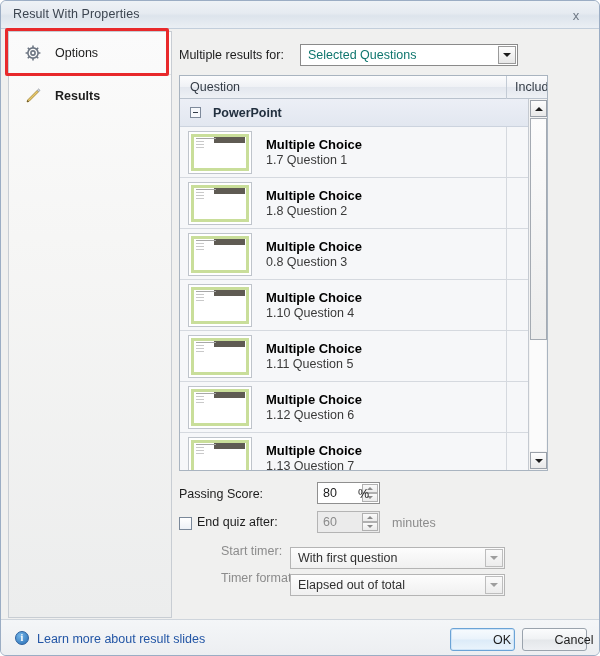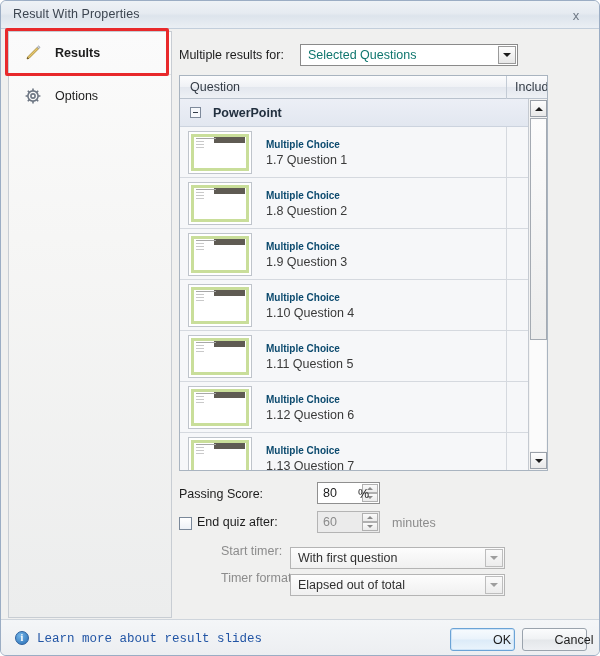--- a/index.html
+++ b/index.html
@@ -280,30 +280,29 @@
     background: #c9c9c9;
     margin-bottom: 2px;
   }
   .thumb-lines i:nth-child(1) { width: 20px; background: #a8a8a8; }
   .thumb-lines i:nth-child(2) { width: 8px; }
   .thumb-lines i:nth-child(3) { width: 8px; }
   .thumb-lines i:nth-child(4) { width: 8px; }
 
   .q-text { margin-left: 14px; }
   .q-title {
-    font-size: 10px;
+    font-size: 13px;
     font-weight: bold;
-    color: #0c4a6e;
+    color: #000000;
     line-height: 15px;
   }
   .q-sub {
     font-size: 12.5px;
     color: #3a3a3a;
     line-height: 16px;
-    text-align: right;
   }
   .q-include {
     position: absolute;
     left: 326px; top: 0;
     width: 59px; height: 100%;
     border-left: 1px solid #d5d9df;
     border-right: 1px solid #d5d9df;
     display: flex;
     align-items: center;
     justify-content: center;
@@ -467,21 +466,20 @@
     line-height: 12px;
     text-align: center;
     font-family: "Liberation Serif", serif;
   }
   .learn-link {
     position: absolute;
     left: 36px; top: 12px;
     font-size: 12.5px;
     color: #2255a5;
     cursor: pointer;
-    font-family: Liberation Mono, monospace;
   }
   .btn {
     position: absolute;
     top: 8px;
     width: 65px; height: 23px;
     box-sizing: border-box;
     border: 1px solid #9aa3ad;
     border-radius: 3px;
     background: linear-gradient(to bottom, #fbfcfd 0%, #f0f2f4 48%, #e4e7ea 52%, #eef0f3 100%);
     font-size: 12.5px;
@@ -504,42 +502,42 @@
 <body>
 
 <div class="window">
 
   <div class="titlebar">
     <div class="title-text">Result With Properties</div>
     <div class="close-btn">x</div>
   </div>
 
   <div class="sidebar">
-    <div class="side-item active">
-      <span class="side-icon">
-        <svg width="20" height="20" viewBox="0 0 20 20">
-          <polygon points="4,16 6,15.4 15.6,5.8 14.2,4.4 4.6,14" fill="#e9c96a" stroke="#9c7f2e" stroke-width="0.8"></polygon>
-          <polygon points="14.2,4.4 15.6,5.8 17,4.4 15.6,3" fill="#cfd4da" stroke="#8b929b" stroke-width="0.8"></polygon>
-          <polygon points="4,16 4.6,14 6,15.4" fill="#5a4a2a"></polygon>
-        </svg>
-      </span>
-      <span class="side-label">Results</span>
-    </div>
     <div class="side-item">
       <span class="side-icon">
         <svg width="20" height="20" viewBox="0 0 20 20">
           <g fill="none" stroke="#6d7683" stroke-width="1.6">
             <circle cx="10" cy="10" r="5.1"></circle>
             <circle cx="10" cy="10" r="2.1"></circle>
             <path d="M10 2.6v2.2M10 15.2v2.2M2.6 10h2.2M15.2 10h2.2M4.8 4.8l1.6 1.6M13.6 13.6l1.6 1.6M15.2 4.8l-1.6 1.6M6.4 13.6l-1.6 1.6"></path>
           </g>
         </svg>
       </span>
       <span class="side-label">Options</span>
     </div>
+    <div class="side-item active">
+      <span class="side-icon">
+        <svg width="20" height="20" viewBox="0 0 20 20">
+          <polygon points="4,16 6,15.4 15.6,5.8 14.2,4.4 4.6,14" fill="#e9c96a" stroke="#9c7f2e" stroke-width="0.8"></polygon>
+          <polygon points="14.2,4.4 15.6,5.8 17,4.4 15.6,3" fill="#cfd4da" stroke="#8b929b" stroke-width="0.8"></polygon>
+          <polygon points="4,16 4.6,14 6,15.4" fill="#5a4a2a"></polygon>
+        </svg>
+      </span>
+      <span class="side-label">Results</span>
+    </div>
   </div>
   <div class="highlight-box"></div>
 
   <div class="calc-label">Multiple results for:</div>
   <div class="combo" id="combo-calc">
     <span class="combo-text">Selected Questions</span>
     <span class="combo-arrow-btn">
         <span class="arrow-down"></span>
       </span>
   </div>
@@ -607,21 +605,21 @@
             <div class="thumb-lines">
                 <i></i>
                 <i></i>
                 <i></i>
                 <i></i>
               </div>
           </div>
         </div>
         <div class="q-text">
           <div class="q-title">Multiple Choice</div>
-          <div class="q-sub">1.9 Question 3</div>
+          <div class="q-sub">0.8 Question 3</div>
         </div>
         <div class="q-include">
           <span class="checkbox checked"></span>
         </div>
       </div>
 
       <div class="q-row">
         <div class="thumb">
           <div class="thumb-inner">
             <div class="thumb-bar"></div>

